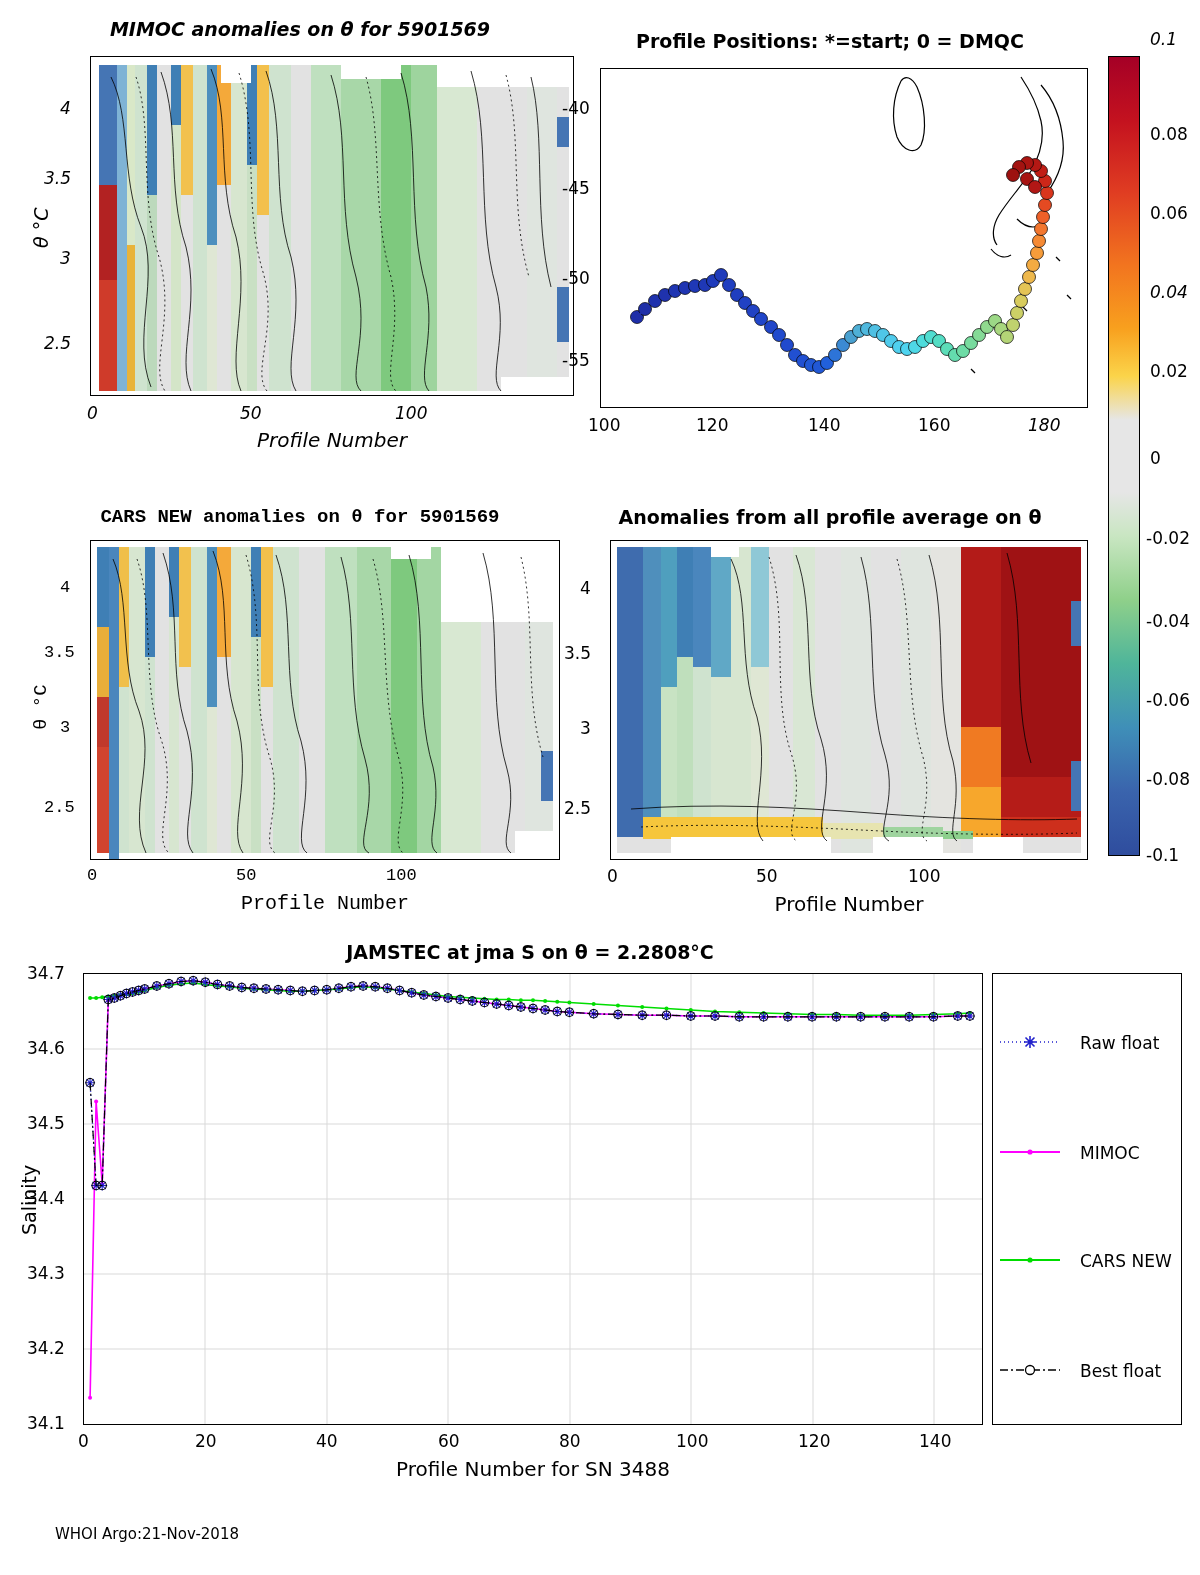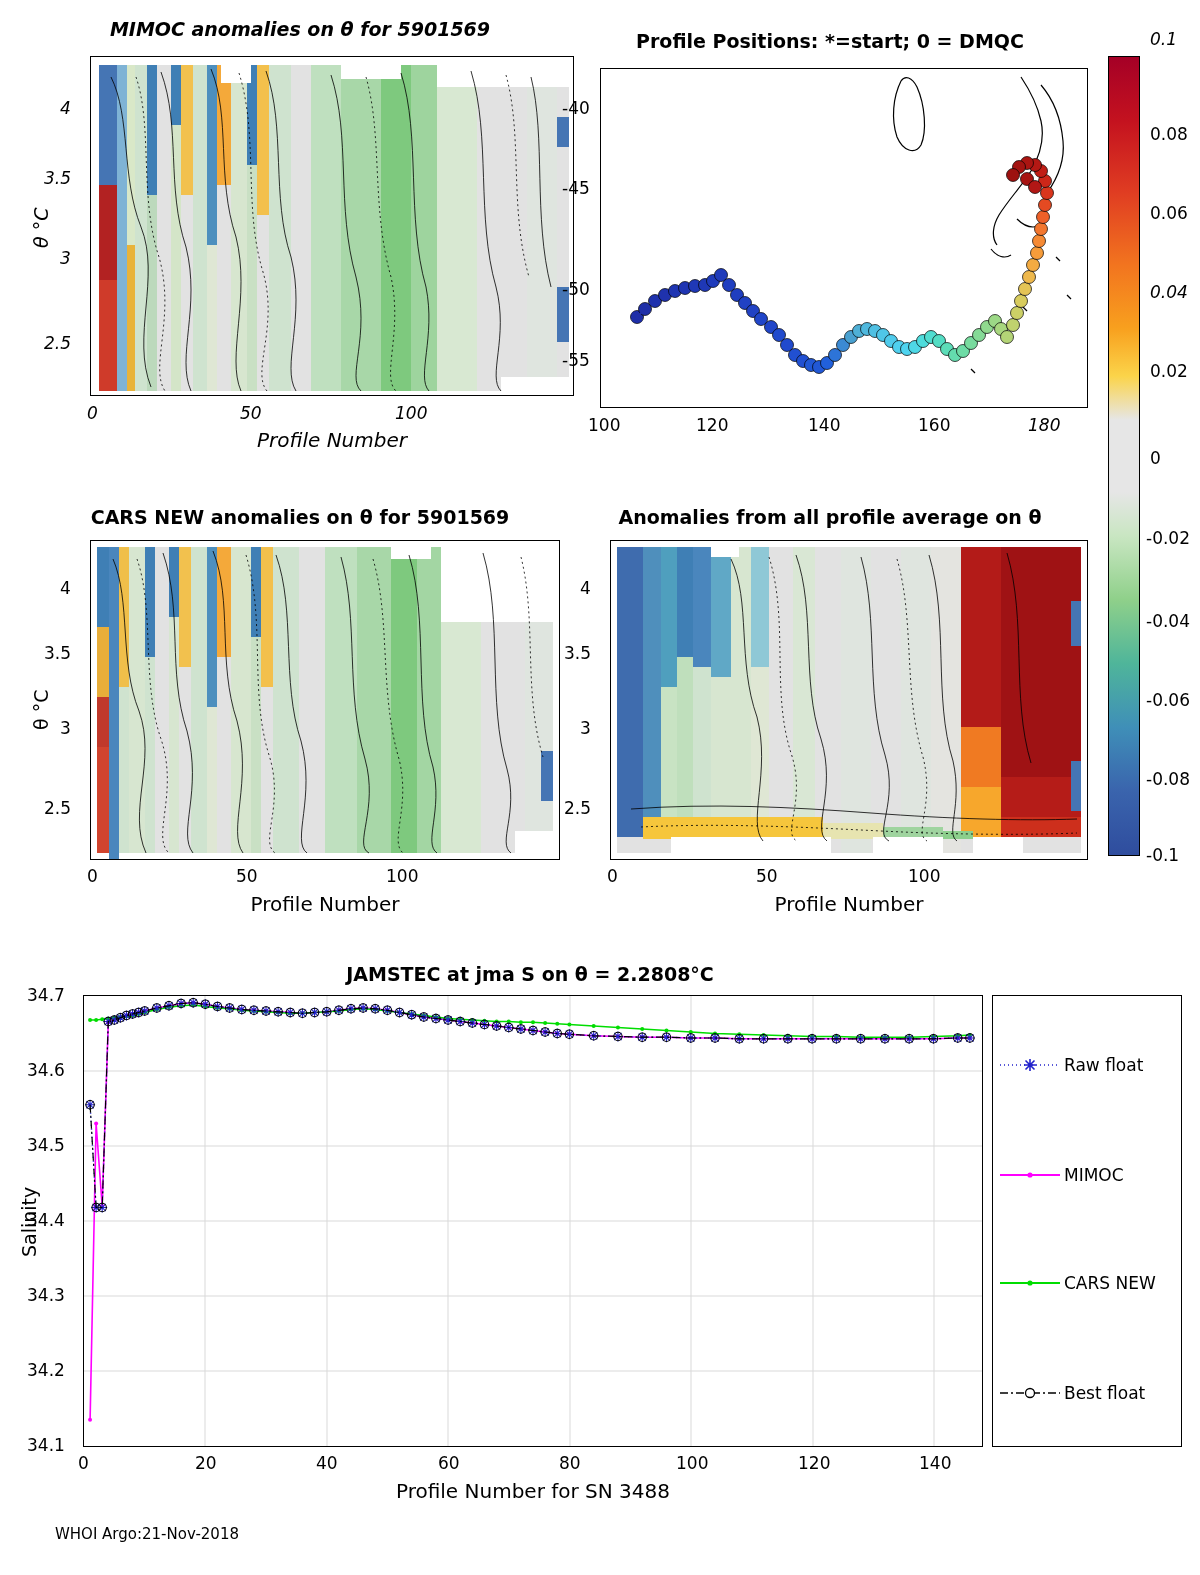--- a/index.html
+++ b/index.html
@@ -21,21 +21,21 @@
   .ax-title{position:absolute;font-size:20px;text-align:center;}
   .ylab-rot{
     position:absolute;font-size:19px;
     transform:rotate(-90deg);transform-origin:left top;white-space:nowrap;
   }
   
   #colorbar{position:absolute;border:1px solid #000;box-sizing:border-box;}
   .cb-lbl{position:absolute;font-size:17px;}
   
   .legend-box{position:absolute;border:1px solid #000;background:#fff;box-sizing:border-box;}
-  .legend-row{position:absolute;display:flex;align-items:center;gap:4px;font-size:17px;}
+  .legend-row{position:absolute;display:flex;gap:20px;font-size:17px;}
   .footer{position:absolute;font-size:15px;}
   svg{display:block;}
   .grid-line{stroke:#d9d9d9;stroke-width:1;}
 </style>
 </head>
 <body>
 
 <div class="panel" style="left:0px;top:8px;width:600px;height:460px;font-style:italic;">
   <div class="title" style="top:10px;">MIMOC anomalies on θ  for 5901569</div>
 
@@ -208,21 +208,21 @@
       </g>
 
       <g stroke="#1f2fa8" stroke-width="1.6">
         <path d="M30,248 L42,248 M36,242 L36,254 M31.5,243.5 L40.5,252.5 M40.5,243.5 L31.5,252.5"></path>
       </g>
     </svg>
   </div>
 
   <div class="tick-lbl" style="left:2px;top:78px;">-40</div>
   <div class="tick-lbl" style="left:2px;top:158px;">-45</div>
-  <div class="tick-lbl" style="left:2px;top:248px;margin-top:11px;">-50</div>
+  <div class="tick-lbl" style="left:2px;top:248px;">-50</div>
   <div class="tick-lbl" style="left:2px;top:330px;">-55</div>
 
   <div class="tick-lbl" style="left:28px;top:395px;">100</div>
   <div class="tick-lbl" style="left:136px;top:395px;">120</div>
   <div class="tick-lbl" style="left:248px;top:395px;">140</div>
   <div class="tick-lbl" style="left:358px;top:395px;">160</div>
   <div class="tick-lbl" style="left:468px;top:395px;font-style:italic;">180</div>
 </div>
 
 <div id="colorbar" style="left:1108px;top:56px;width:32px;height:800px;">
@@ -253,21 +253,21 @@
 <div class="cb-lbl" style="left:1150px;top:203px;">0.06</div>
 <div class="cb-lbl" style="left:1150px;top:282px;font-style:italic;">0.04</div>
 <div class="cb-lbl" style="left:1150px;top:361px;">0.02</div>
 <div class="cb-lbl" style="left:1150px;top:448px;">0</div>
 <div class="cb-lbl" style="left:1146px;top:528px;">-0.02</div>
 <div class="cb-lbl" style="left:1146px;top:611px;">-0.04</div>
 <div class="cb-lbl" style="left:1146px;top:690px;">-0.06</div>
 <div class="cb-lbl" style="left:1146px;top:769px;">-0.08</div>
 <div class="cb-lbl" style="left:1146px;top:845px;">-0.1</div>
 
-<div class="panel" style="left:0px;top:500px;width:600px;height:430px;">
+<div class="panel" style="left:0px;top:500px;width:600px;height:430px;font-family:Liberation Mono, monospace;">
   <div class="title" style="top:6px;left:10px;width:580px;">CARS NEW anomalies on θ for 5901569</div>
 
   <div class="axis-box" style="left:90px;top:40px;width:470px;height:320px;">
     <svg width="468" height="318" viewBox="0 0 468 318">
       <rect x="0" y="0" width="468" height="318" fill="#ffffff"></rect>
       <rect x="6" y="6" width="456" height="306" fill="#e2e2e2"></rect>
       <rect x="6" y="6" width="12" height="80" fill="#3f7fb5"></rect>
       <rect x="6" y="86" width="12" height="70" fill="#e8ae3a"></rect>
       <rect x="6" y="156" width="12" height="50" fill="#c0392b"></rect>
       <rect x="6" y="206" width="12" height="106" fill="#d1442e"></rect>
@@ -406,21 +406,21 @@
   <div class="tick-lbl" style="left:20px;top:218px;">3</div>
   <div class="tick-lbl" style="left:4px;top:298px;">2.5</div>
 
   <div class="tick-lbl" style="left:47px;top:366px;">0</div>
   <div class="tick-lbl" style="left:196px;top:366px;">50</div>
   <div class="tick-lbl" style="left:348px;top:366px;">100</div>
 
   <div class="ax-title" style="left:50px;top:392px;width:478px;">Profile Number</div>
 </div>
 
-<div class="panel" style="left:0px;top:935px;width:1200px;height:600px;margin-top:22px;">
+<div class="panel" style="left:0px;top:935px;width:1200px;height:600px;">
   <div class="title" style="top:6px;left:0;width:1060px;">JAMSTEC at jma S on θ = 2.2808°C</div>
 
   <div class="axis-box" style="left:83px;top:38px;width:900px;height:452px;">
     <svg id="sal-svg" width="898" height="450" viewBox="0 0 898 450">
 
       <g>
         <line class="grid-line" x1="0" y1="75" x2="898" y2="75"></line>
         <line class="grid-line" x1="0" y1="150" x2="898" y2="150"></line>
         <line class="grid-line" x1="0" y1="225" x2="898" y2="225"></line>
         <line class="grid-line" x1="0" y1="300" x2="898" y2="300"></line>

